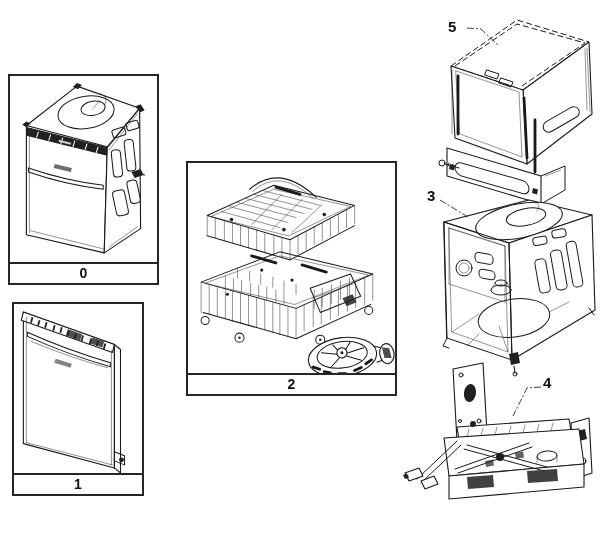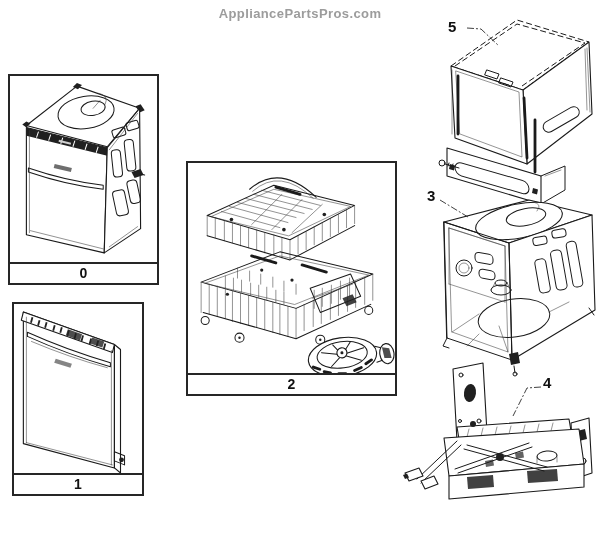--- a/index.html
+++ b/index.html
@@ -33,21 +33,20 @@
   .art .dsh{fill:none;stroke:#1a1a1a;stroke-width:1;stroke-dasharray:6 3;stroke-linejoin:round;}
   .art .wt{stroke:#fff;stroke-width:1;fill:none;}
   .art .tick{stroke:#222;stroke-width:1.8;fill:none;}
   .ldr{fill:none;stroke:#2a2a2a;stroke-width:.9;stroke-dasharray:7 2 2 2;}
 </style>
 </head>
 <body>
 
 <div class="stage">
 
-  <div class="title">AppliancePartsPros.com</div>
 
   <section class="panel" id="panel0">
     <div class="panel-art art">
       <svg viewBox="0 0 143 184">
         <g transform="translate(7,3)">
 
           <path class="fw" d="M8,46 L58,7 L120,29 L88,67 Z"></path>
           <ellipse class="ln" cx="67" cy="33" rx="28" ry="16" transform="rotate(-9 67 33)"></ellipse>
           <ellipse class="ln" cx="74" cy="29" rx="12" ry="7" transform="rotate(-9 74 29)"></ellipse>
           <path class="thin" d="M74,29 L81,21 M86,25 Q90,16 79,14"></path>

